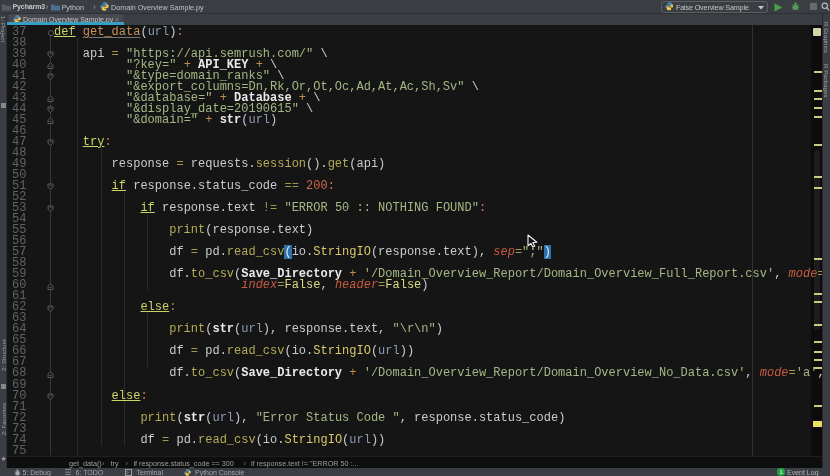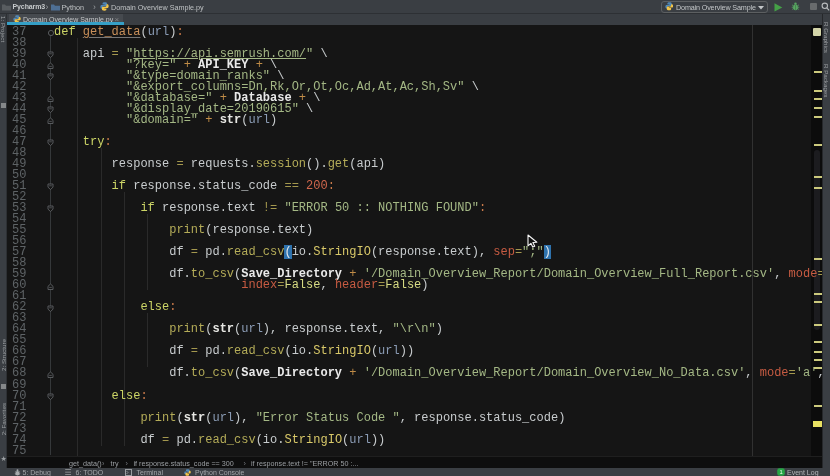--- a/index.html
+++ b/index.html
@@ -1,27 +1,27 @@
 <!DOCTYPE html>
 <html><head><meta charset="utf-8">
 <style>
 * { margin:0; padding:0; box-sizing:border-box; }
 html,body { width:830px; height:476px; overflow:hidden; background:#151515;
   font-family:"Liberation Sans", sans-serif; }
 .abs { position:absolute; }
 i { font-style:normal; }
-.k { color:#ccd566; }
+.k { color:#ccd566;text-decoration:underline; }
 .kb { color:#d8dc84; font-weight:normal; }
 .fn { color:#c9905a; text-decoration:underline; text-decoration-color:#767676; text-decoration-thickness:0.5px; text-underline-offset:1.5px; }
 .fc { color:#b4ac58; }
 .cls { color:#d9c969;text-align:right; }
 .s { color:#a4b885; }
-.lk { text-decoration:underline; }
+.lk { }
 .n { color:#d0674d; }
-.pa { color:#c65b42; }
+.pa { color:#c65b42;font-style:italic; }
 .o { color:#a4984e; }
 .p { color:#c08c47; }
 .c { color:#c97a4a; }
 .b { color:#e9e9e9; font-weight:bold; }
 .st { color:#e8e8e4; font-weight:bold; }
 .u { color:#8b9cb5; }
 .hl { background:#2e72ad; color:#e2e6ea; }
 .cl { height:11.046px; }
 #code, #nums { font-family:"Liberation Mono", monospace; font-size:12px; line-height:11.046px; white-space:pre; }
 </style></head>
@@ -139,21 +139,21 @@
   <svg class="abs" style="left:99.5px;top:2.2px" width="9" height="9" viewBox="0 0 10 10">
       <path d="M5 .4c-1.6 0-2.2.7-2.2 1.5v1h2.3v.5H1.9c-.9 0-1.5.6-1.5 2 0 1.5.6 2.1 1.5 2.1h.9V6.2c0-.9.8-1.5 1.6-1.5h2.3c.7 0 1.2-.6 1.2-1.3V1.9C7.9 1 7 .4 5 .4z" fill="#4f87b6"></path>
       <path d="M5 9.6c1.6 0 2.2-.7 2.2-1.5v-1H4.9v-.5h3.2c.9 0 1.5-.6 1.5-2 0-1.5-.6-2.1-1.5-2.1h-.9v1.3c0 .9-.8 1.5-1.6 1.5H3.3c-.7 0-1.2.6-1.2 1.3v1.5c0 .9.9 1.5 2.9 1.5z" fill="#f2c549"></path>
     </svg>
   <span class="abs" style="left:111px;top:2.8px;font-size:7.2px;color:#bfc2c4">Domain Overview Sample.py</span>
   <div class="abs" style="left:660.5px;top:0.5px;width:107px;height:12px;border:1px solid #5c5f61;border-radius:3px"></div>
   <svg class="abs" style="left:664.5px;top:2.4px" width="8.5" height="8.5" viewBox="0 0 10 10">
       <path d="M5 .4c-1.6 0-2.2.7-2.2 1.5v1h2.3v.5H1.9c-.9 0-1.5.6-1.5 2 0 1.5.6 2.1 1.5 2.1h.9V6.2c0-.9.8-1.5 1.6-1.5h2.3c.7 0 1.2-.6 1.2-1.3V1.9C7.9 1 7 .4 5 .4z" fill="#4f87b6"></path>
       <path d="M5 9.6c1.6 0 2.2-.7 2.2-1.5v-1H4.9v-.5h3.2c.9 0 1.5-.6 1.5-2 0-1.5-.6-2.1-1.5-2.1h-.9v1.3c0 .9-.8 1.5-1.6 1.5H3.3c-.7 0-1.2.6-1.2 1.3v1.5c0 .9.9 1.5 2.9 1.5z" fill="#f2c549"></path>
     </svg>
-  <span class="abs" style="left:676px;top:2.8px;font-size:7.2px;letter-spacing:-0.15px;color:#c3c6c8">Domain Overview Sample</span>
+  <span class="abs" style="left:676px;top:2.8px;font-size:7.2px;letter-spacing:-0.15px;color:#c3c6c8">False Overview Sample</span>
   <svg class="abs" style="left:757.5px;top:5.5px" width="6" height="4">
       <path d="M0 0h6L3 3.6z" fill="#c3c6c8"></path>
     </svg>
   <svg class="abs" style="left:774px;top:2.6px" width="9" height="9">
       <path d="M0.5 0.2 8.3 4.4 0.5 8.6z" fill="#45a047"></path>
     </svg>
   <svg class="abs" style="left:791px;top:2.4px" width="9" height="9" viewBox="0 0 10 10">
     <path d="M1.2 3.2 3 4.4M8.8 3.2 7 4.4M0.8 5.8h2.2M9.2 5.8H7M1.4 8.2 3.2 7M8.6 8.2 6.8 7" stroke="#58a562" stroke-width="0.9"></path>
     <ellipse cx="5" cy="6" rx="2.6" ry="3.1" fill="#58a562"></ellipse>
     <circle cx="5" cy="2" r="1.4" fill="#58a562"></circle>

